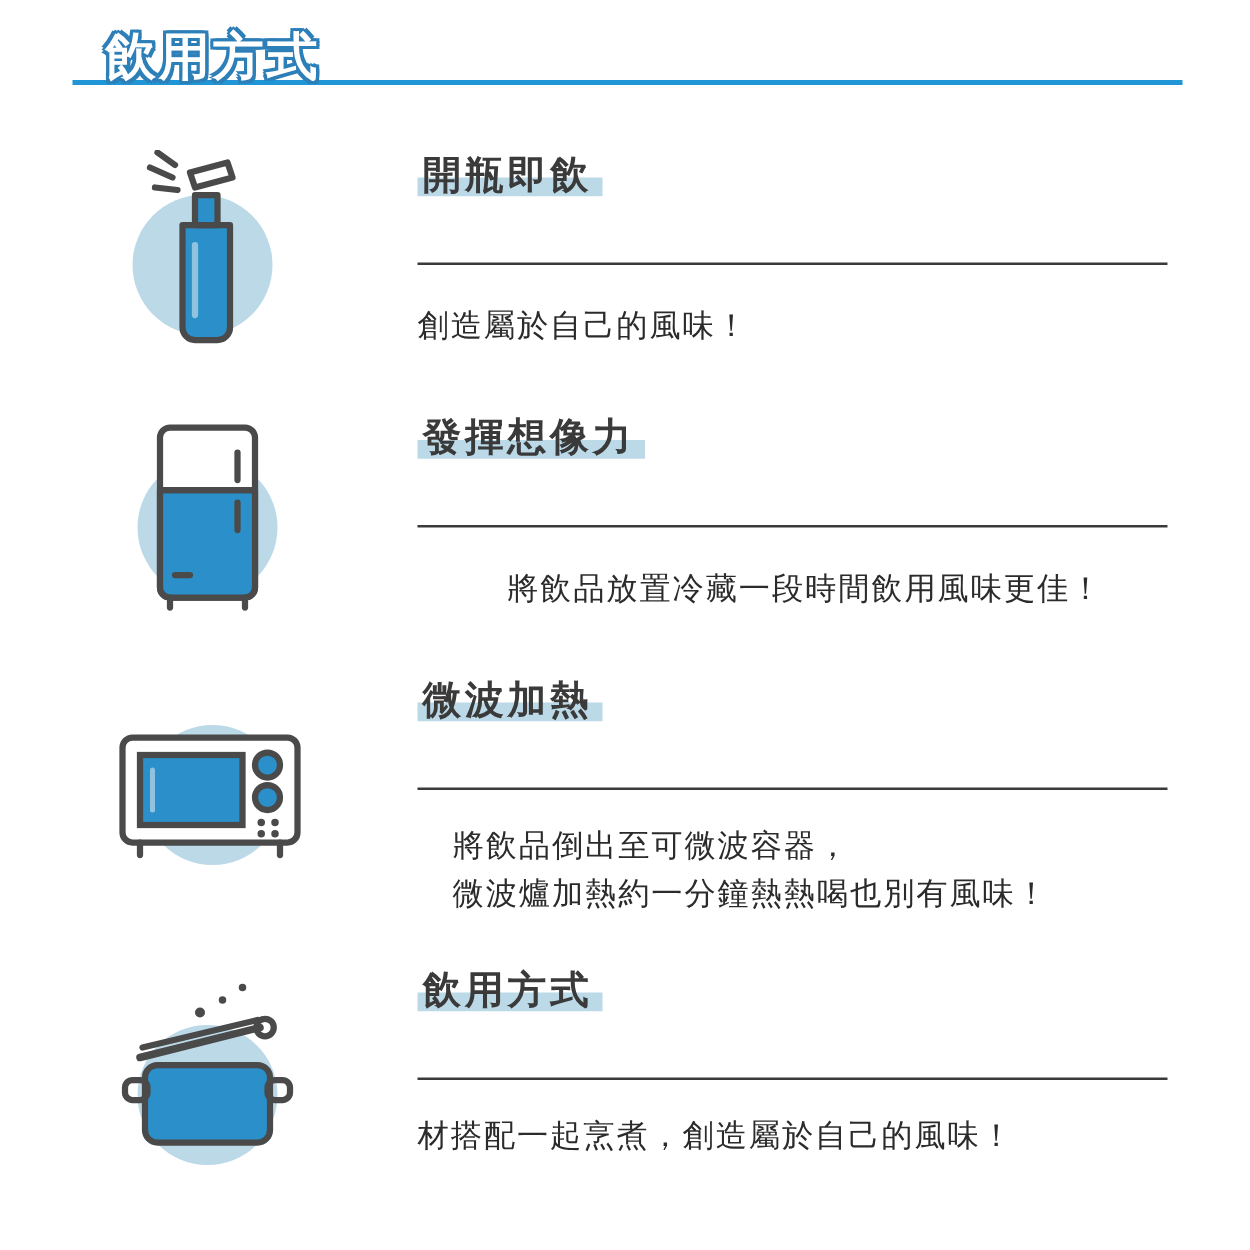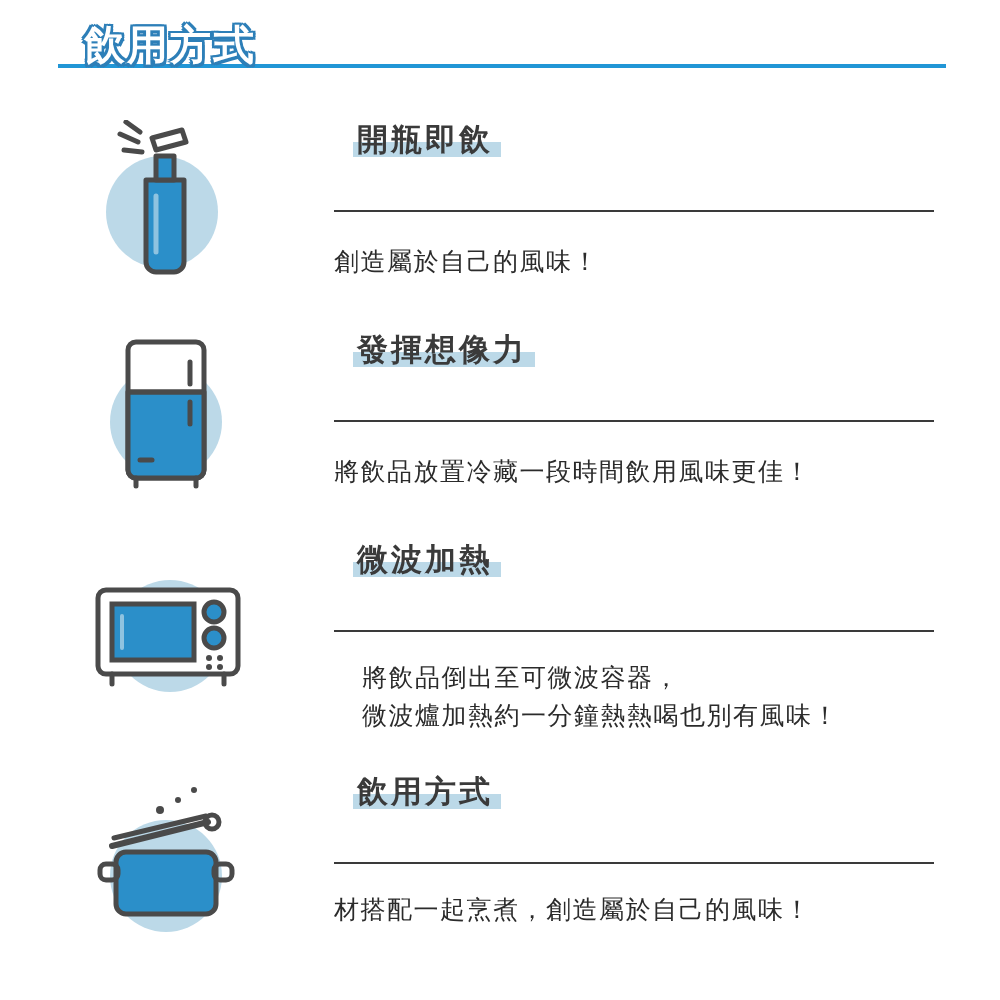--- a/index.html
+++ b/index.html
@@ -51,21 +51,21 @@
   }
   .icon-cell {
     position: absolute;
     left: 90px;
     top: 0;
     width: 160px;
     height: 160px;
   }
   .text-cell {
     position: absolute;
-    left: 353px;
+    left: 334px;
     top: 0;
     width: 600px;
   }
   .heading-wrap {
     position: relative;
     display: inline-block;
     padding: 0 8px 0 4px;
   }
   .heading-hl {
     position: absolute;
@@ -160,21 +160,21 @@
         <line x1="50" y1="130" x2="62" y2="130" stroke="#4a4a4a" stroke-width="5" stroke-linecap="round"></line>
       </svg>
     </div>
     <div class="text-cell">
       <div class="heading-wrap">
         <span class="heading-hl"></span>
         <span class="heading-text">發揮想像力</span>
       </div>
     </div>
     <div class="divider" style="top:90px;"></div>
-    <div class="body-text" style="top:122px;">
+    <div class="body-text" style="top:122px;text-align:center;">
       <div>將飲品放置冷藏一段時間飲用風味更佳！</div>
     </div>
   </div>
 
   <div class="row" style="top:540px;">
     <div class="icon-cell">
       <svg width="160" height="160" viewBox="0 0 160 160">
         <circle cx="80" cy="96" r="56" fill="#bcd9e8"></circle>
         <rect x="8" y="50" width="140" height="84" rx="8" fill="#ffffff" stroke="#4a4a4a" stroke-width="5"></rect>
         <rect x="22" y="64" width="82" height="56" fill="#2b8fc9" stroke="#4a4a4a" stroke-width="5"></rect>

